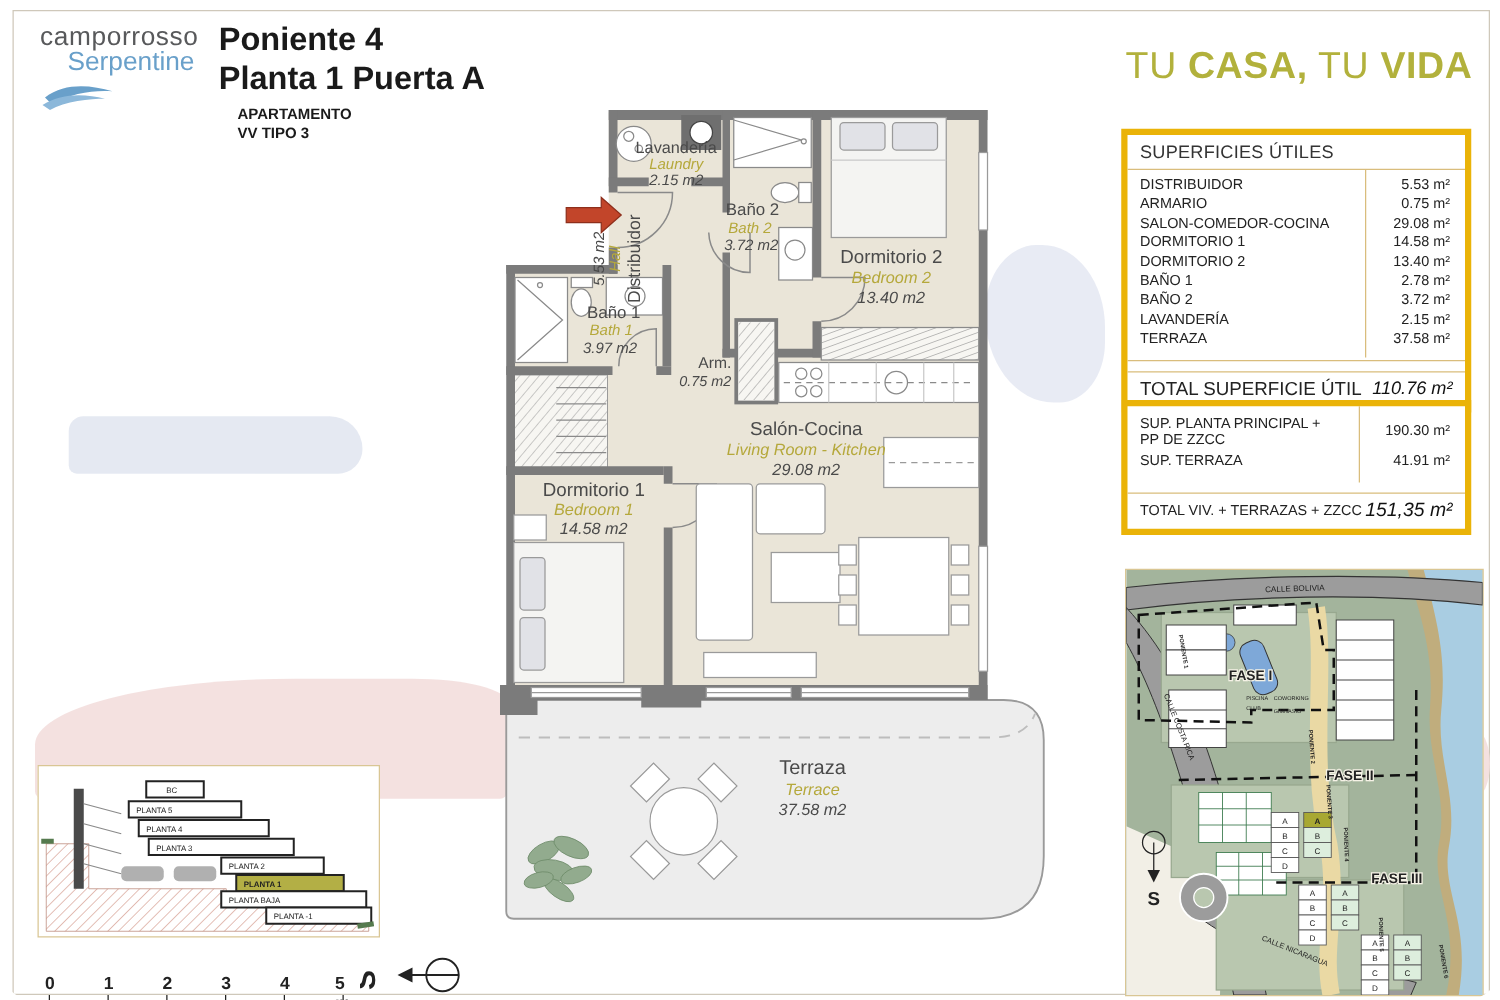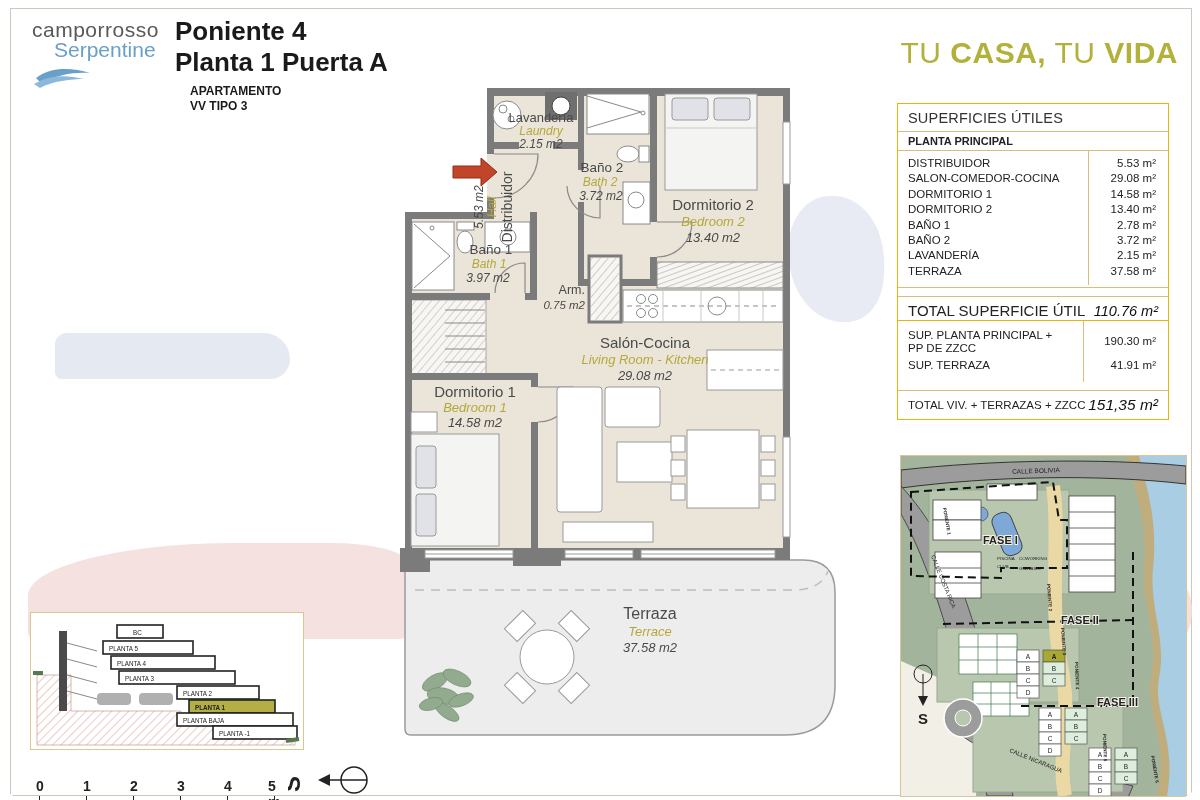--- a/index.html
+++ b/index.html
@@ -18,21 +18,21 @@
   .logo-l2{font-size:21px;color:#69a0ca;margin-left:22px;margin-top:-4px;}
   .title-block{position:absolute;left:175px;top:16px;}
   .title1,.title2{font-size:26px;font-weight:bold;color:#1a1a1a;line-height:31px;}
   .subs{margin-top:6px;font-size:12px;font-weight:bold;color:#1a1a1a;line-height:15px;margin-left:15px;}
   .tagline{position:absolute;right:22px;top:36px;font-size:30px;color:#b2b13c;letter-spacing:.5px;white-space:nowrap;}
   .tagline .b{font-weight:bold;}
   
   .watermark{position:absolute;left:372px;top:382px;z-index:6;font-family:"DejaVu Serif","Liberation Serif",serif;
              font-weight:bold;font-size:40px;color:rgba(90,90,102,.5);letter-spacing:1px;}
   
-  .tbox{position:absolute;width:270px;background:#fff;border:1px solid #eab308;}
+  .tbox{position:absolute;width:270px;background:#fff;border:5px solid #eab308;}
   .tbox1{left:897px;top:103px;}
   .tbox2{left:897px;top:320px;}
   .thead{padding:6px 10px 5px;font-size:14.5px;color:#333;border-bottom:1px solid #d9bd7c;letter-spacing:.2px;}
   .tsub{padding:3px 10px;font-size:11px;font-weight:bold;color:#222;border-bottom:1px solid #d9bd7c;}
   .trows{position:relative;padding:5px 0 6px;}
   .trows:after{content:"";position:absolute;top:0;bottom:0;left:190px;width:1px;background:#d9bd7c;}
   .trow{display:flex;justify-content:space-between;font-size:11.5px;line-height:15.4px;color:#222;}
   .trow .lab{padding-left:10px;}
   .trow .val{padding-right:12px;text-align:right;}
   .trow .lab2{padding-left:10px;line-height:13px;}
@@ -290,25 +290,28 @@
       <g>
         <text class="es-lab" x="80" y="315" font-size="15">Dormitorio 1</text>
         <text class="en-lab" x="80" y="330" font-size="13">Bedroom 1</text>
         <text class="ar-lab" x="80" y="345" font-size="13">14.58 m2</text>
       </g>
     </g>
   </svg>
 
   <div class="tbox tbox1">
     <div class="thead">SUPERFICIES ÚTILES</div>
-    <div class="tsub">PLANTA PRINCIPAL</div>
     <div class="trows">
       <div class="trow">
           <span class="lab">DISTRIBUIDOR</span>
           <span class="val">5.53 m²</span>
+        </div>
+      <div class="trow">
+          <span class="lab">ARMARIO</span>
+          <span class="val">0.75 m²</span>
         </div>
       <div class="trow">
           <span class="lab">SALON-COMEDOR-COCINA</span>
           <span class="val">29.08 m²</span>
         </div>
       <div class="trow">
           <span class="lab">DORMITORIO 1</span>
           <span class="val">14.58 m²</span>
         </div>
       <div class="trow">

